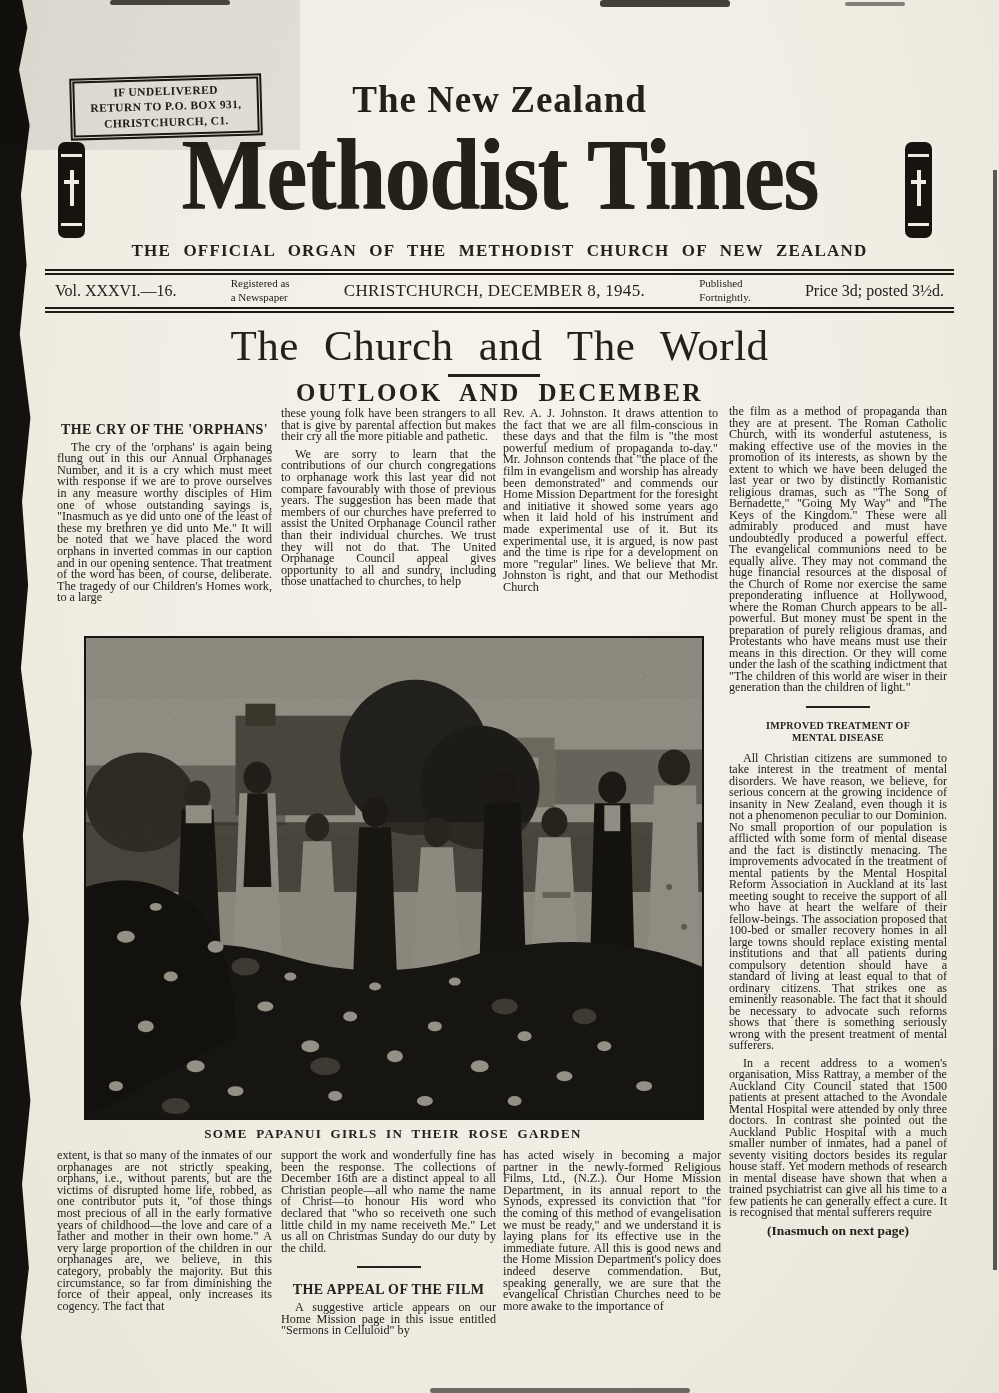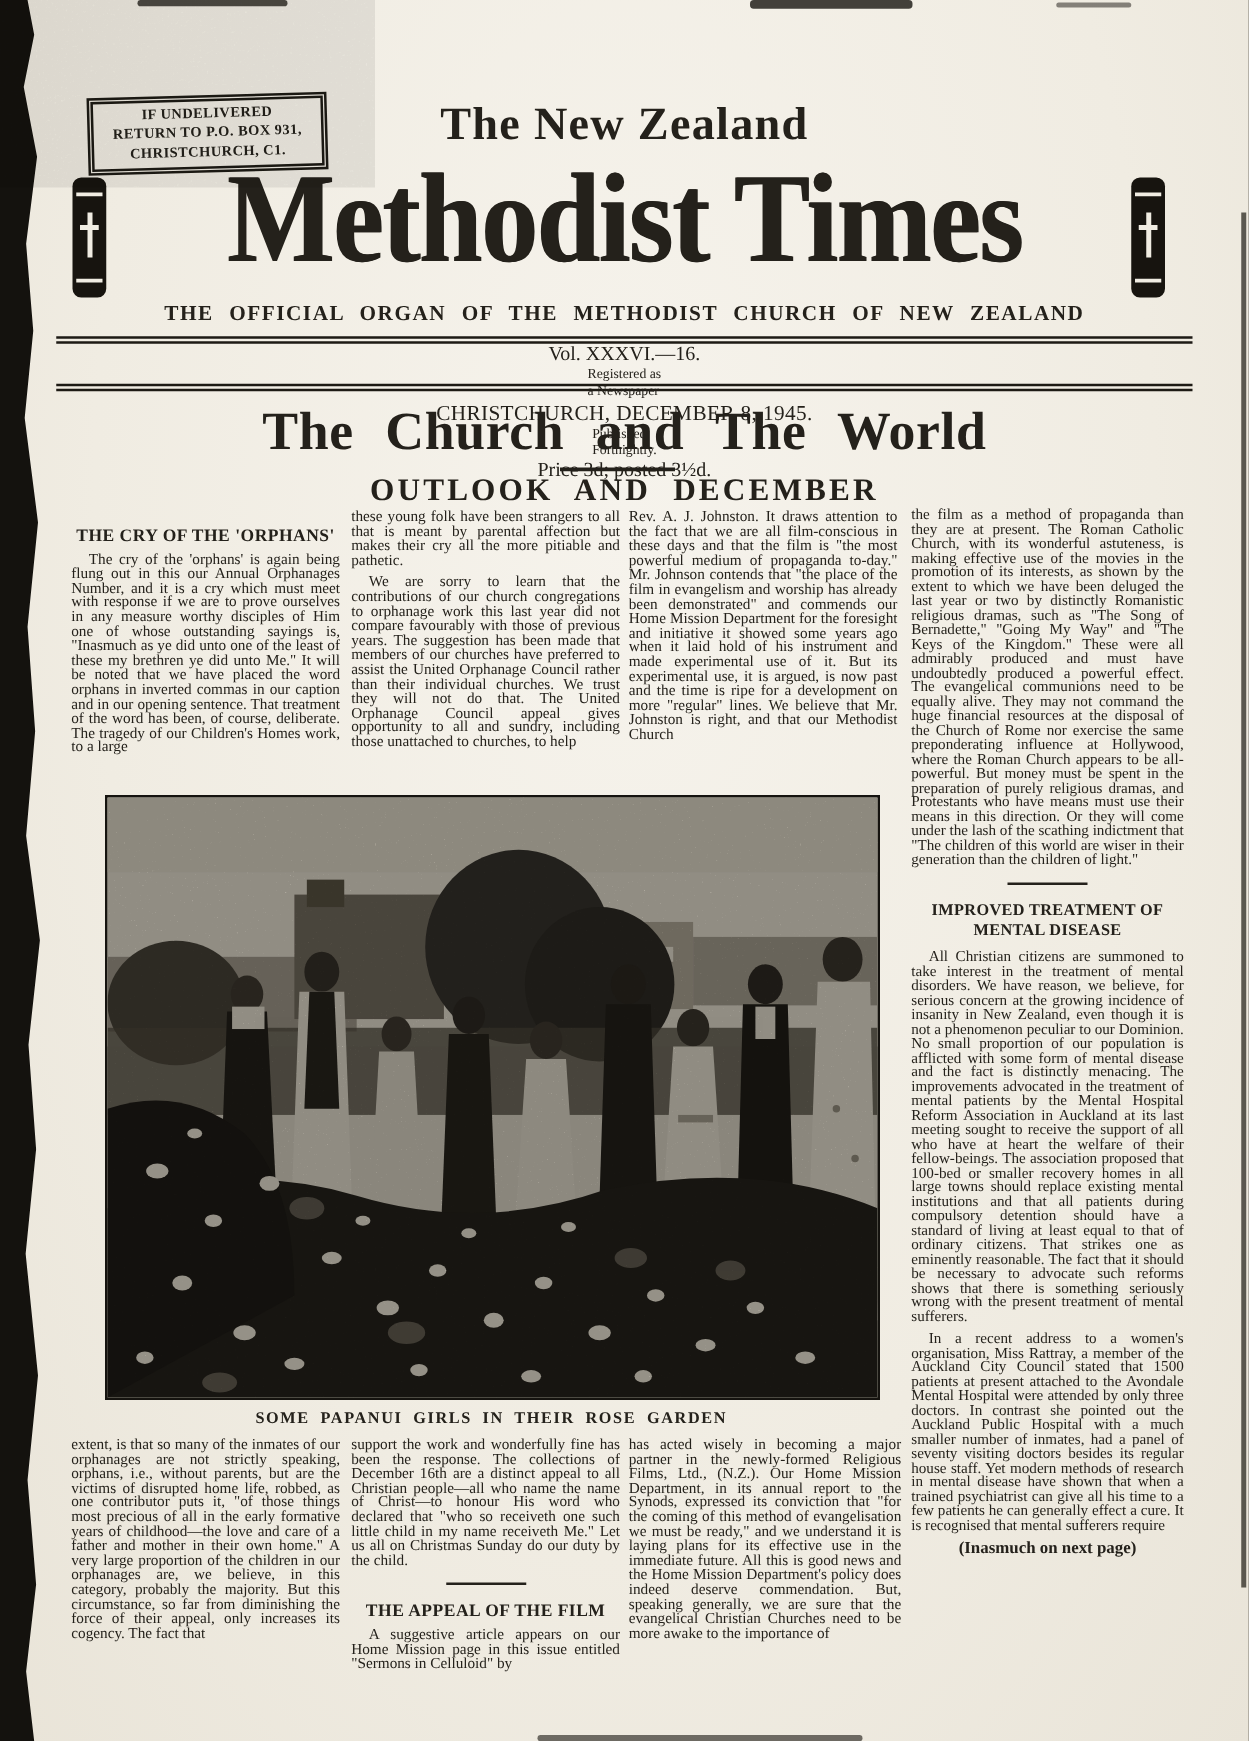--- a/index.html
+++ b/index.html
@@ -47,46 +47,46 @@
   .ornament .b1 { top:12px; } .ornament .b2 { bottom:12px; }
   .ornament .cv { position:absolute; left:11.5px; top:28px; width:4px; height:36px; background:#f0ece2; }
   .ornament .ch { position:absolute; left:6px; top:38px; width:15px; height:4px; background:#f0ece2; }
   .subtitle { position:absolute; left:0; top:241px; width:100%; text-align:center;
     font-size:17px; font-weight:bold; letter-spacing:1.2px; word-spacing:7px; }
 
   
   .dateline {
     position:absolute; left:45px; top:269px; width:909px; height:44px;
     border-top:6px double #1d1a14; border-bottom:6px double #1d1a14;
-    display:flex; align-items:center; justify-content:space-between; padding:0 10px; box-sizing:border-box;flex-direction:column;
+    display:flex; align-items:center; justify-content:space-between; padding:0 10px; box-sizing:border-box;
   }
   .dl-vol { font-size:16px; }
   .dl-small { font-size:11px; text-align:left; line-height:1.25; }
   .dl-date { font-size:17px; letter-spacing:.3px; }
   .dl-price { font-size:16px; }
 
   
   .headline { position:absolute; left:0; top:321px; width:100%; text-align:center;
-    font-size:43px; font-weight:bold; word-spacing:14px; letter-spacing:.5px; }
+    font-size:43px; font-weight:normal; word-spacing:14px; letter-spacing:.5px; }
   .headline-rule { position:absolute; left:448px; top:374px; width:92px; height:3px; background:#24211b; }
   .subheadline { position:absolute; left:0; top:379px; width:100%; text-align:center;
     font-size:25px; font-weight:bold; letter-spacing:2.5px; word-spacing:9px; }
 
   
   .col { position:absolute; width:215px; text-align:justify;
     font-size:12.2px; line-height:11.6px; }
   .col p { margin:0 0 6px 0; }
   .col p.indent { text-indent:14px; }
   .col-head { text-align:center; font-weight:bold; font-size:14px; letter-spacing:.4px; margin:16px 0 6px 0; }
   .c1 { left:57px;  top:408px; height:224px; overflow:hidden; }
   .c2 { left:281px; top:408px; height:224px; overflow:hidden; }
   .c3 { left:503px; top:408px; height:224px; overflow:hidden; }
   .c4 { left:729px; top:406px; width:218px; font-size:12.1px; line-height:11.5px; }
   .short-rule { width:64px; height:2px; background:#24211b; margin:12px auto 12px auto; }
-  .sec-head { text-align:center; font-weight:bold; font-size:13px; letter-spacing:.3px; margin:0 auto 8px auto; width:190px; line-height:1.25; }
+  .sec-head { text-align:center; font-weight:bold; font-size:10px; letter-spacing:.3px; margin:0 auto 8px auto; width:190px; line-height:1.25; }
   .continued { text-align:center; font-weight:bold; font-size:13.5px; margin-top:2px; }
 
   
   .photo { position:absolute; left:84px; top:636px; width:616px; height:480px;
     border:2px solid #15130f; background:#cfc9bb; }
   .photo svg { display:block; width:100%; height:100%; }
   .caption { position:absolute; left:84px; top:1126px; width:618px; text-align:center;
     font-weight:bold; font-size:13px; letter-spacing:1.3px; word-spacing:4px; }
 
   .b1c { left:57px;  top:1150px; height:243px; overflow:hidden; }
@@ -143,21 +143,21 @@
 
   <div class="headline">The Church and The World</div>
   <div class="headline-rule"></div>
   <div class="subheadline">OUTLOOK AND DECEMBER</div>
 
   <div class="col c1">
     <div class="col-head">THE CRY OF THE 'ORPHANS'</div>
     <p class="indent">The cry of the 'orphans' is again being flung out in this our Annual Orphanages Number, and it is a cry which must meet with response if we are to prove ourselves in any measure worthy disciples of Him one of whose outstanding sayings is, "Inasmuch as ye did unto one of the least of these my brethren ye did unto Me." It will be noted that we have placed the word orphans in inverted commas in our caption and in our opening sentence. That treatment of the word has been, of course, deliberate. The tragedy of our Children's Homes work, to a large</p>
   </div>
   <div class="col c2">
-    <p>these young folk have been strangers to all that is meant by parental affection but makes their cry all the more pitiable and pathetic.</p>
+    <p>these young folk have been strangers to all that is give by parental affection but makes their cry all the more pitiable and pathetic.</p>
     <p class="indent">We are sorry to learn that the contributions of our church congregations to orphanage work this last year did not compare favourably with those of previous years. The suggestion has been made that members of our churches have preferred to assist the United Orphanage Council rather than their individual churches. We trust they will not do that. The United Orphanage Council appeal gives opportunity to all and sundry, including those unattached to churches, to help</p>
   </div>
   <div class="col c3">
     <p>Rev. A. J. Johnston. It draws attention to the fact that we are all film-conscious in these days and that the film is "the most powerful medium of propaganda to-day." Mr. Johnson contends that "the place of the film in evangelism and worship has already been demonstrated" and commends our Home Mission Department for the foresight and initiative it showed some years ago when it laid hold of his instrument and made experimental use of it. But its experimental use, it is argued, is now past and the time is ripe for a development on more "regular" lines. We believe that Mr. Johnston is right, and that our Methodist Church</p>
   </div>
 
   <div class="col c4">
     <p>the film as a method of propaganda than they are at present. The Roman Catholic Church, with its wonderful astuteness, is making effective use of the movies in the promotion of its interests, as shown by the extent to which we have been deluged the last year or two by distinctly Romanistic religious dramas, such as "The Song of Bernadette," "Going My Way" and "The Keys of the Kingdom." These were all admirably produced and must have undoubtedly produced a powerful effect. The evangelical communions need to be equally alive. They may not command the huge financial resources at the disposal of the Church of Rome nor exercise the same preponderating influence at Hollywood, where the Roman Church appears to be all-powerful. But money must be spent in the preparation of purely religious dramas, and Protestants who have means must use their means in this direction. Or they will come under the lash of the scathing indictment that "The children of this world are wiser in their generation than the children of light."</p>
     <div class="short-rule"></div>
     <div class="sec-head">IMPROVED TREATMENT OF MENTAL DISEASE</div>

